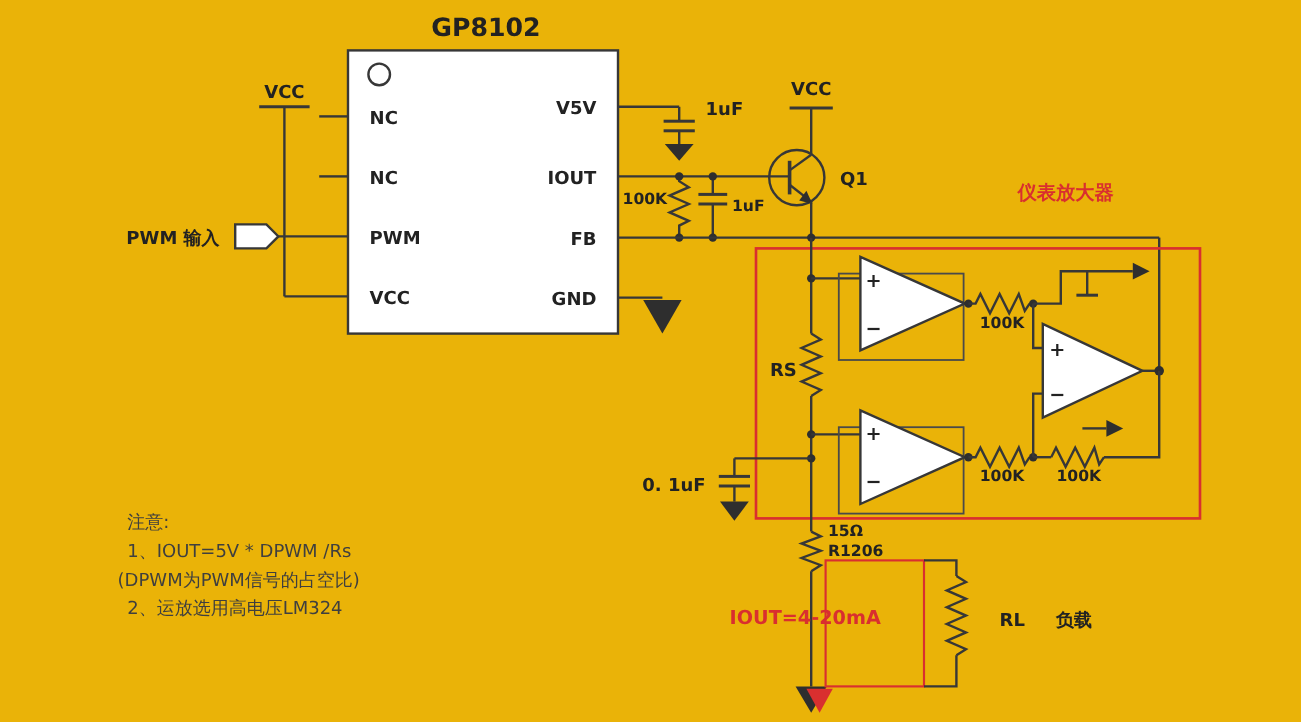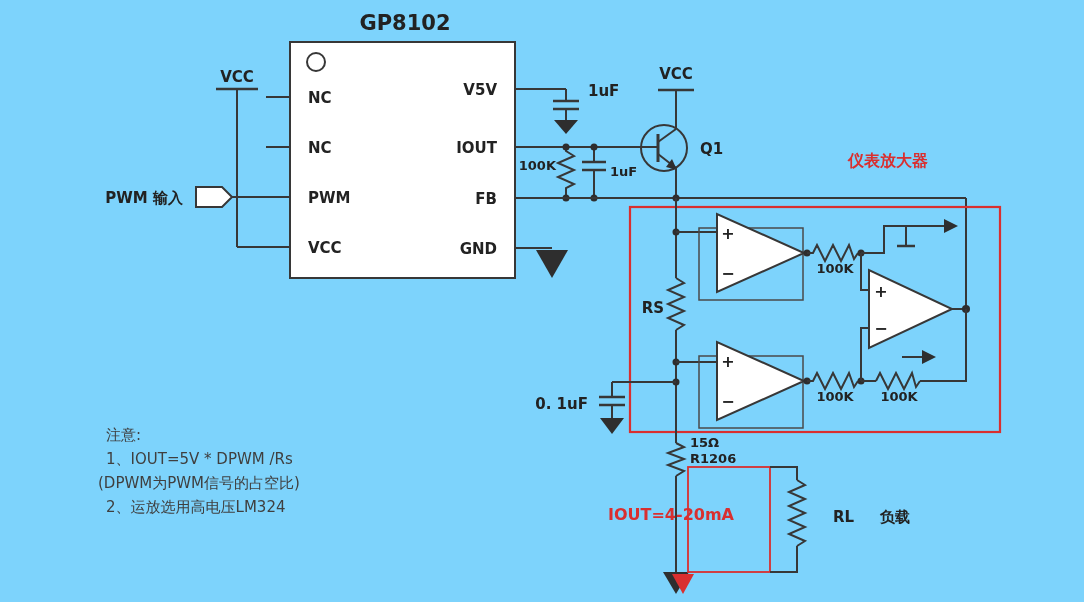--- a/index.html
+++ b/index.html
@@ -1,16 +1,16 @@
 <!DOCTYPE html>
 <html><head>
 <meta charset="utf-8">
 <style>
   html,body{margin:0;padding:0;background:#ffffff;}
-  .stage{position:relative;width:1084px;height:602px;background:#7dd3fc;overflow:hidden;
+  .stage{position:relative;width:1084px;height:602px;background:#eab308;overflow:hidden;
          font-family:"DejaVu Sans","Liberation Sans",sans-serif;}
   svg text{font-family:"DejaVu Sans","Liberation Sans",sans-serif;fill:#222;}
   .w   {stroke:#373737;stroke-width:2;fill:none;}
   .w3  {stroke:#373737;stroke-width:3;fill:none;}
   .w25 {stroke:#373737;stroke-width:2.5;fill:none;}
   .rw  {stroke:#d92f2f;stroke-width:1.8;fill:none;}
   .redbox{stroke:#d92f2f;stroke-width:2.2;fill:none;}
   .solid{fill:#2e2e2e;stroke:none;}
   .rsolid{fill:#d92f2f;stroke:none;}
   .dot{fill:#2e2e2e;stroke:none;}

